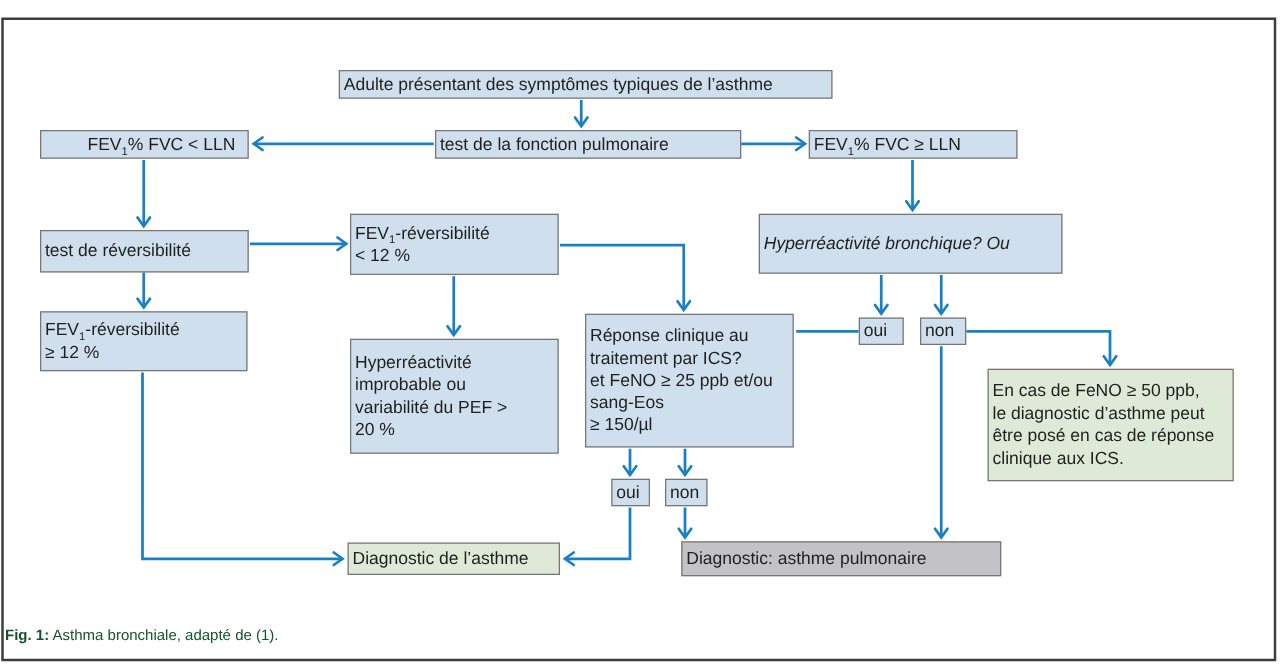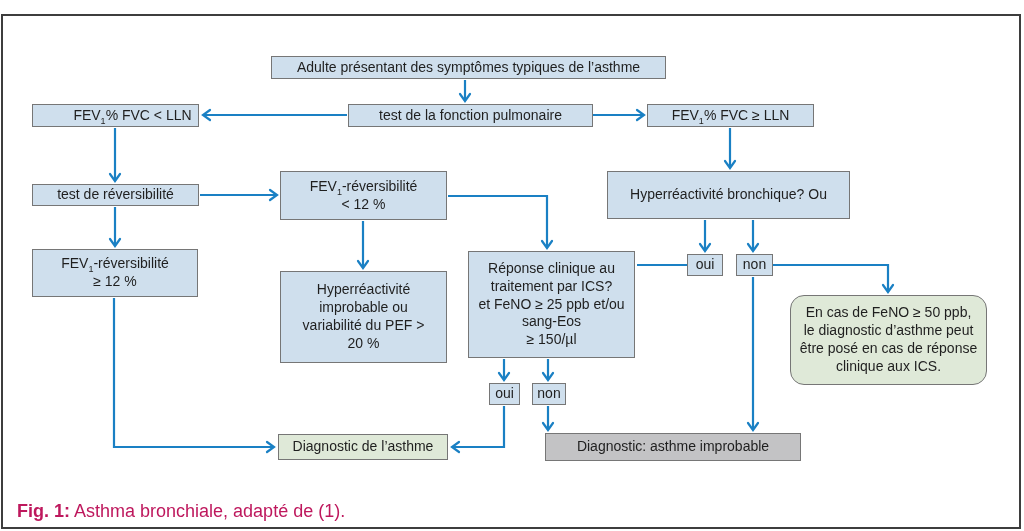--- a/index.html
+++ b/index.html
@@ -8,28 +8,28 @@
     font-family:"Liberation Sans", sans-serif;color:#1f1f1f;overflow:hidden;
   }
   .frame{
     position:absolute;left:1px;top:14px;width:1016px;height:511px;
     border:2px solid #3d3d3d;background:#ffffff;
   }
   .connectors{position:absolute;left:0;top:0;width:1024px;height:531px;}
   .c{fill:none;stroke:#1a80c4;stroke-width:2.2;stroke-linejoin:miter;}
   .node{
     position:absolute;box-sizing:border-box;border:1px solid #767676;
-    background:#cfdfed;display:flex;flex-direction:column;align-items:center;
+    background:#cfdfed;display:flex;flex-direction:column;align-items:flex-start;
     justify-content:center;text-align:center;font-size:14px;line-height:1.28;
     padding:1px 3px;white-space:nowrap;
   }
   .node.green{background:#dfe9d8;}
   .node.gray{background:#c3c3c5;}
   sub{font-size:9px;line-height:0;}
-  .caption{position:absolute;left:17px;top:501px;font-size:18px;color:#be185d;}
+  .caption{position:absolute;left:4px;top:501px;font-size:12px;color:#14532d;}
   .caption b{font-weight:bold;}
 </style>
 </head>
 <body>
 
 <div class="frame"></div>
 
 <svg class="connectors" viewBox="0 0 1024 531">
   <defs>
     <marker id="ah" markerUnits="userSpaceOnUse" markerWidth="16" markerHeight="16" refX="9" refY="7" orient="auto">
@@ -68,30 +68,30 @@
 </div>
 
 <div class="node" style="left:32px;top:104px;width:167px;height:23px;padding-left:37px;">
   <span><span>FEV</span><sub>1</sub><span>% FVC &lt; LLN</span></span>
 </div>
 
 <div class="node" style="left:647px;top:104px;width:167px;height:23px;">
   <span><span>FEV</span><sub>1</sub><span>% FVC ≥ LLN</span></span>
 </div>
 
-<div class="node" style="left:32px;top:184px;width:167px;height:22px;">
+<div class="node" style="left:32px;top:184px;width:167px;height:34px;">
   <span>test de réversibilité</span>
 </div>
 
 <div class="node" style="left:280px;top:171px;width:167px;height:49px;">
   <div><span>FEV</span><sub>1</sub><span>-réversibilité</span></div>
   <div>&lt; 12 %</div>
 </div>
 
-<div class="node" style="left:607px;top:171px;width:243px;height:48px;">
+<div class="node" style="left:607px;top:171px;width:243px;height:48px;font-style:italic;">
   <div>Hyperréactivité bronchique? Ou</div>
 </div>
 
 <div class="node" style="left:32px;top:249px;width:166px;height:48px;">
   <div><span>FEV</span><sub>1</sub><span>-réversibilité</span></div>
   <div>≥ 12 %</div>
 </div>
 
 <div class="node" style="left:280px;top:271px;width:167px;height:92px;">
   <div>Hyperréactivité</div>
@@ -109,38 +109,38 @@
 </div>
 
 <div class="node" style="left:687px;top:254px;width:36px;height:22px;">
   <span>oui</span>
 </div>
 
 <div class="node" style="left:736px;top:254px;width:37px;height:22px;">
   <span>non</span>
 </div>
 
-<div class="node green" style="left:790px;top:295px;width:197px;height:90px;border-radius:14px;">
+<div class="node green" style="left:790px;top:295px;width:197px;height:90px;">
   <div>En cas de FeNO ≥ 50 ppb,</div>
   <div>le diagnostic d’asthme peut</div>
   <div>être posé en cas de réponse</div>
   <div>clinique aux ICS.</div>
 </div>
 
 <div class="node" style="left:489px;top:383px;width:31px;height:22px;">
   <span>oui</span>
 </div>
 
 <div class="node" style="left:532px;top:383px;width:34px;height:22px;">
   <span>non</span>
 </div>
 
 <div class="node green" style="left:278px;top:434px;width:170px;height:26px;">
   <span>Diagnostic de l’asthme</span>
 </div>
 
 <div class="node gray" style="left:545px;top:433px;width:256px;height:28px;">
-  <span>Diagnostic: asthme improbable</span>
+  <span>Diagnostic: asthme pulmonaire</span>
 </div>
 
 <div class="caption">
   <b>Fig. 1:</b><span> Asthma bronchiale, adapté de (1).</span>
 </div>
 
 </body></html>

